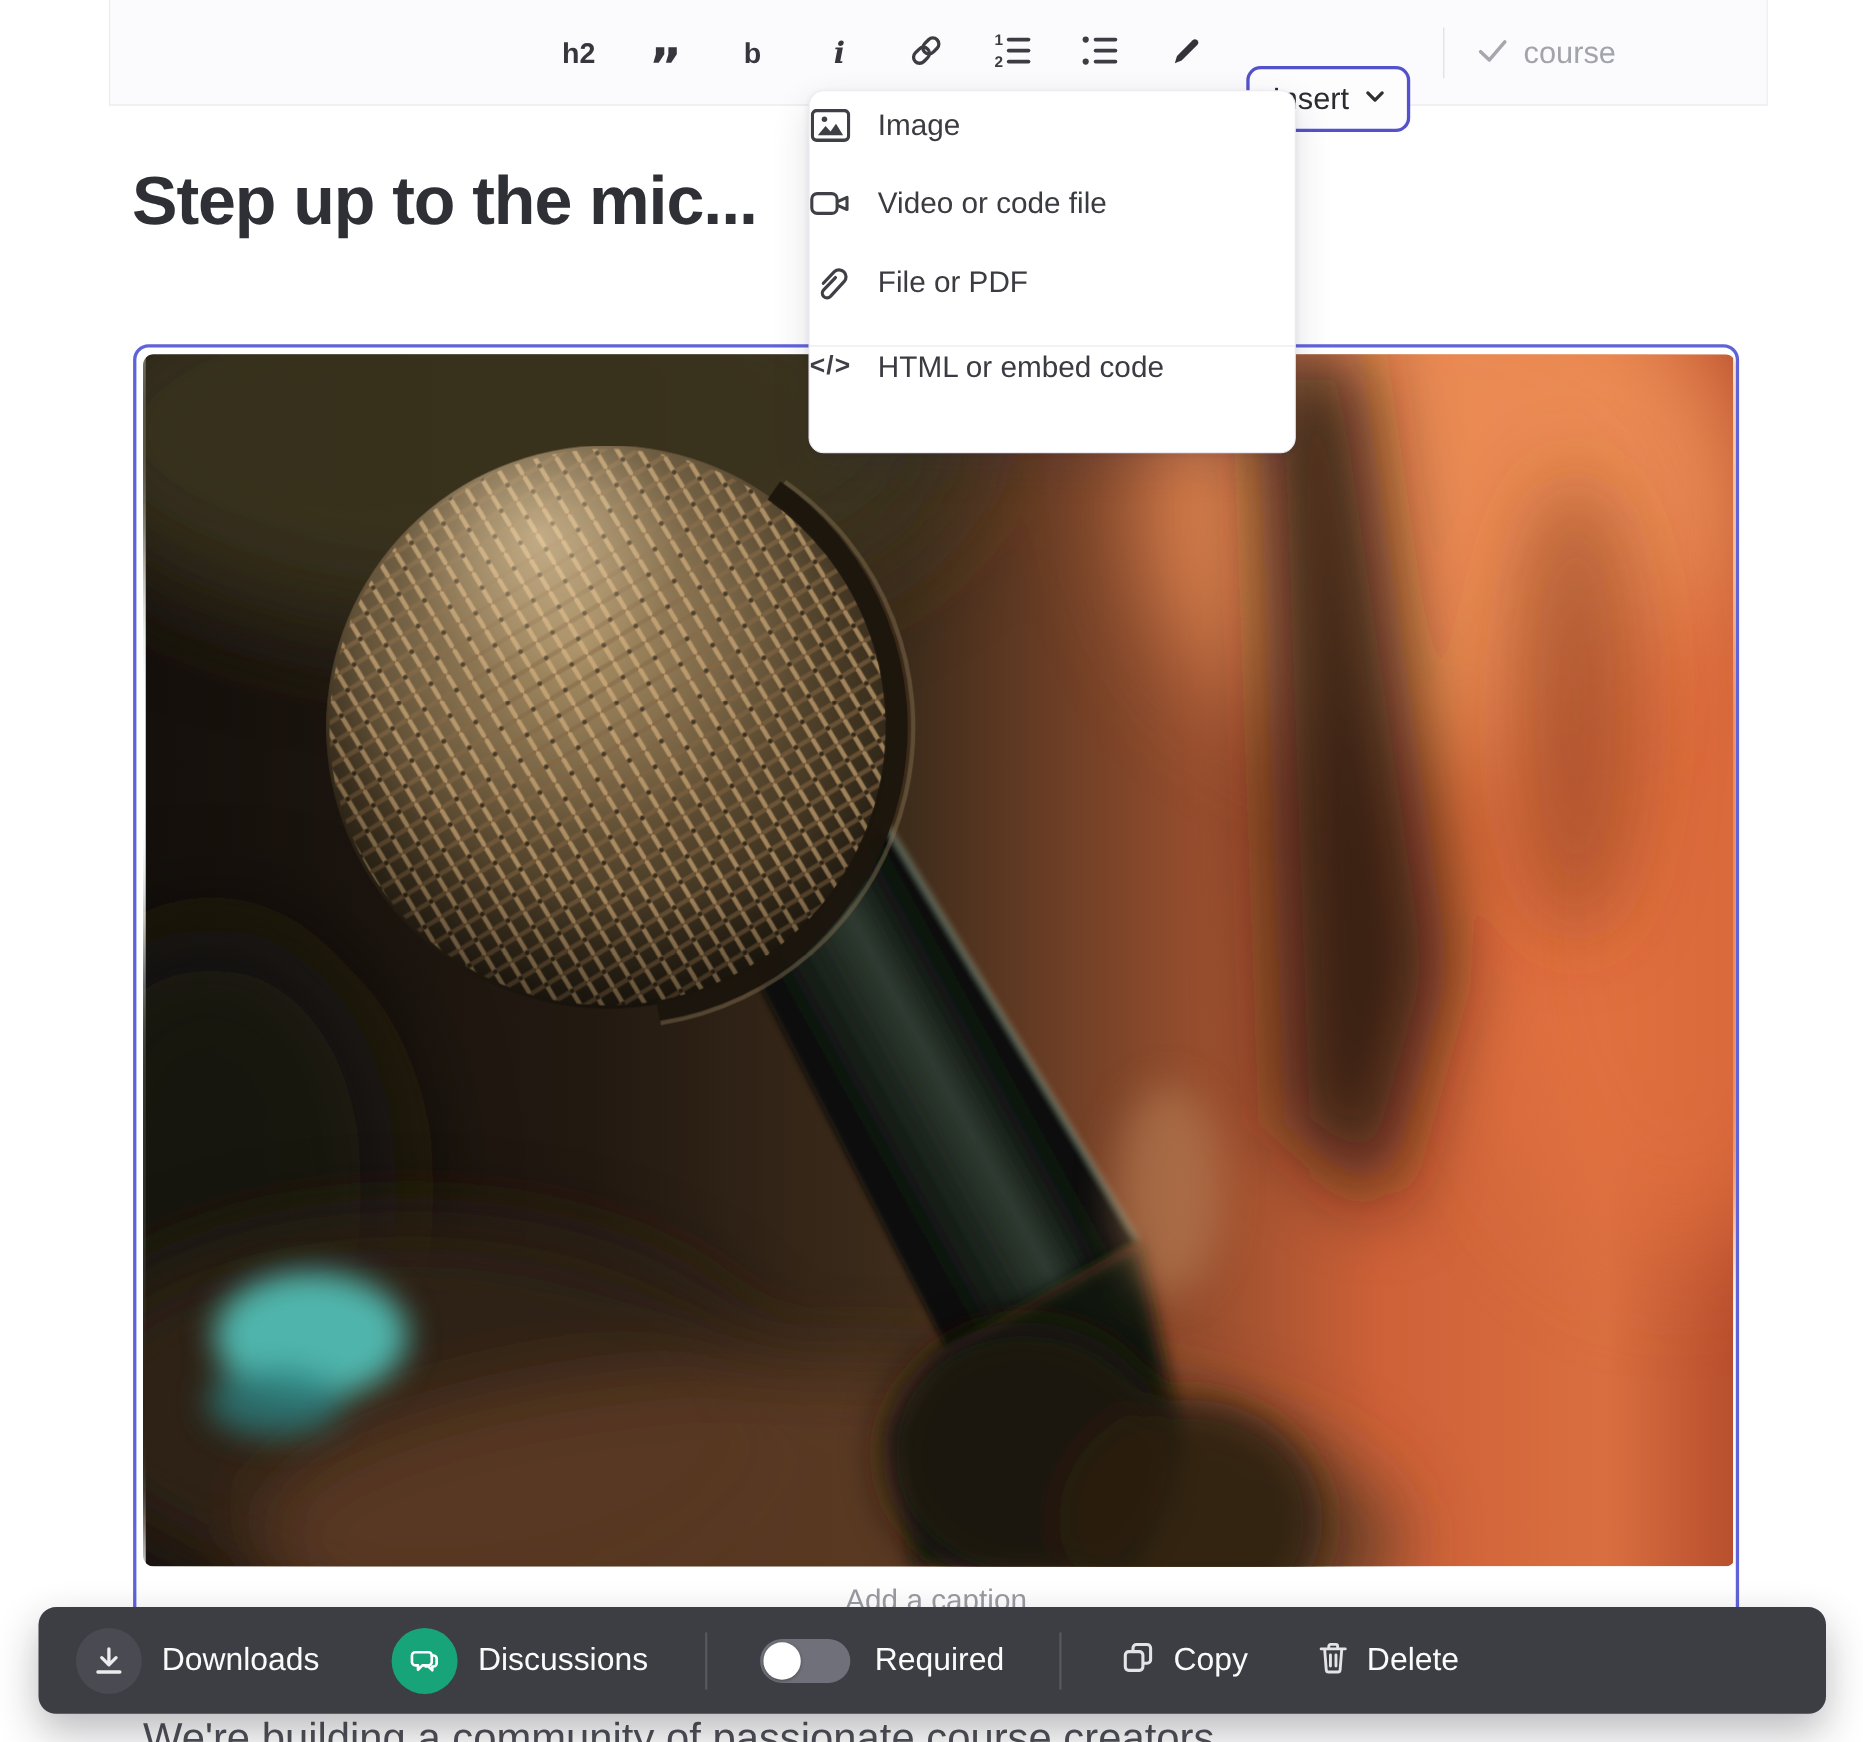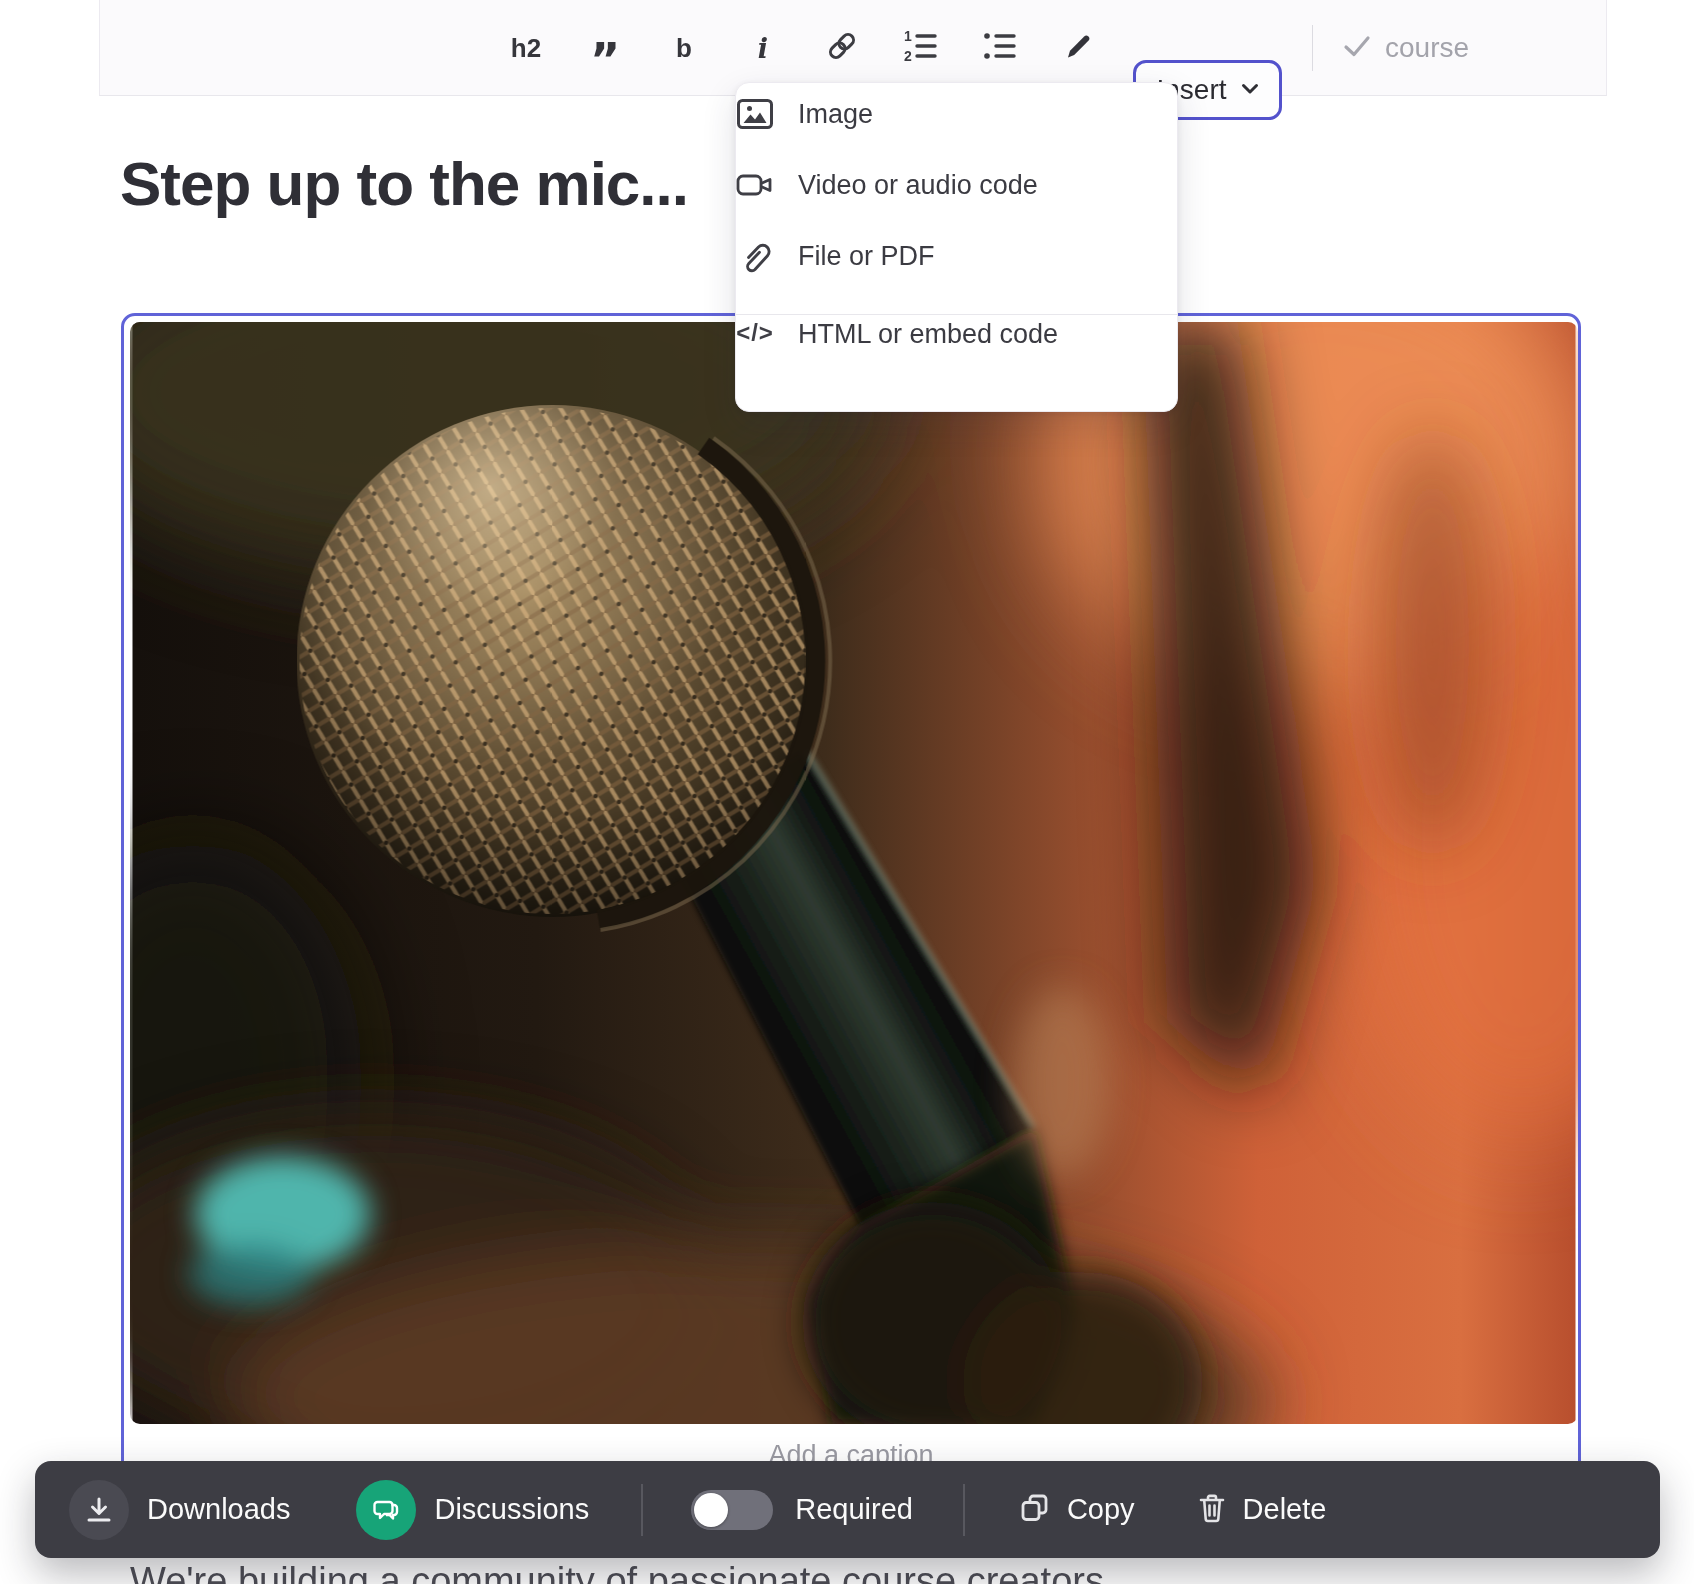--- a/index.html
+++ b/index.html
@@ -279,21 +279,21 @@
       </span>
       <span class="menu-label">Image</span>
     </div>
     <div class="menu-item">
       <span class="menu-icon">
         <svg width="38" height="30" viewBox="0 0 38 30">
           <rect x="2" y="6" width="23" height="18" rx="5" stroke="#3f3f46" stroke-width="2.8" fill="none"></rect>
           <path d="M25,13.5 L34,9.5 L34,20.5 L25,16.5" stroke="#3f3f46" stroke-width="2.8" fill="none" stroke-linejoin="round"></path>
         </svg>
       </span>
-      <span class="menu-label">Video or audio code</span>
+      <span class="menu-label">Video or code file</span>
     </div>
     <div class="menu-item">
       <span class="menu-icon">
         <svg width="32" height="34" viewBox="0 0 32 34">
           <path d="M9.5,16.5 L19.5,6 a6.3,6.3 0 0 1 9,8.8 L16,28.5 a4.3,4.3 0 0 1 -6.2,-6 L20.5,11.3" stroke="#3f3f46" stroke-width="2.9" fill="none" stroke-linecap="round"></path>
         </svg>
       </span>
       <span class="menu-label">File or PDF</span>
     </div>
     <div class="menu-divider"></div>

